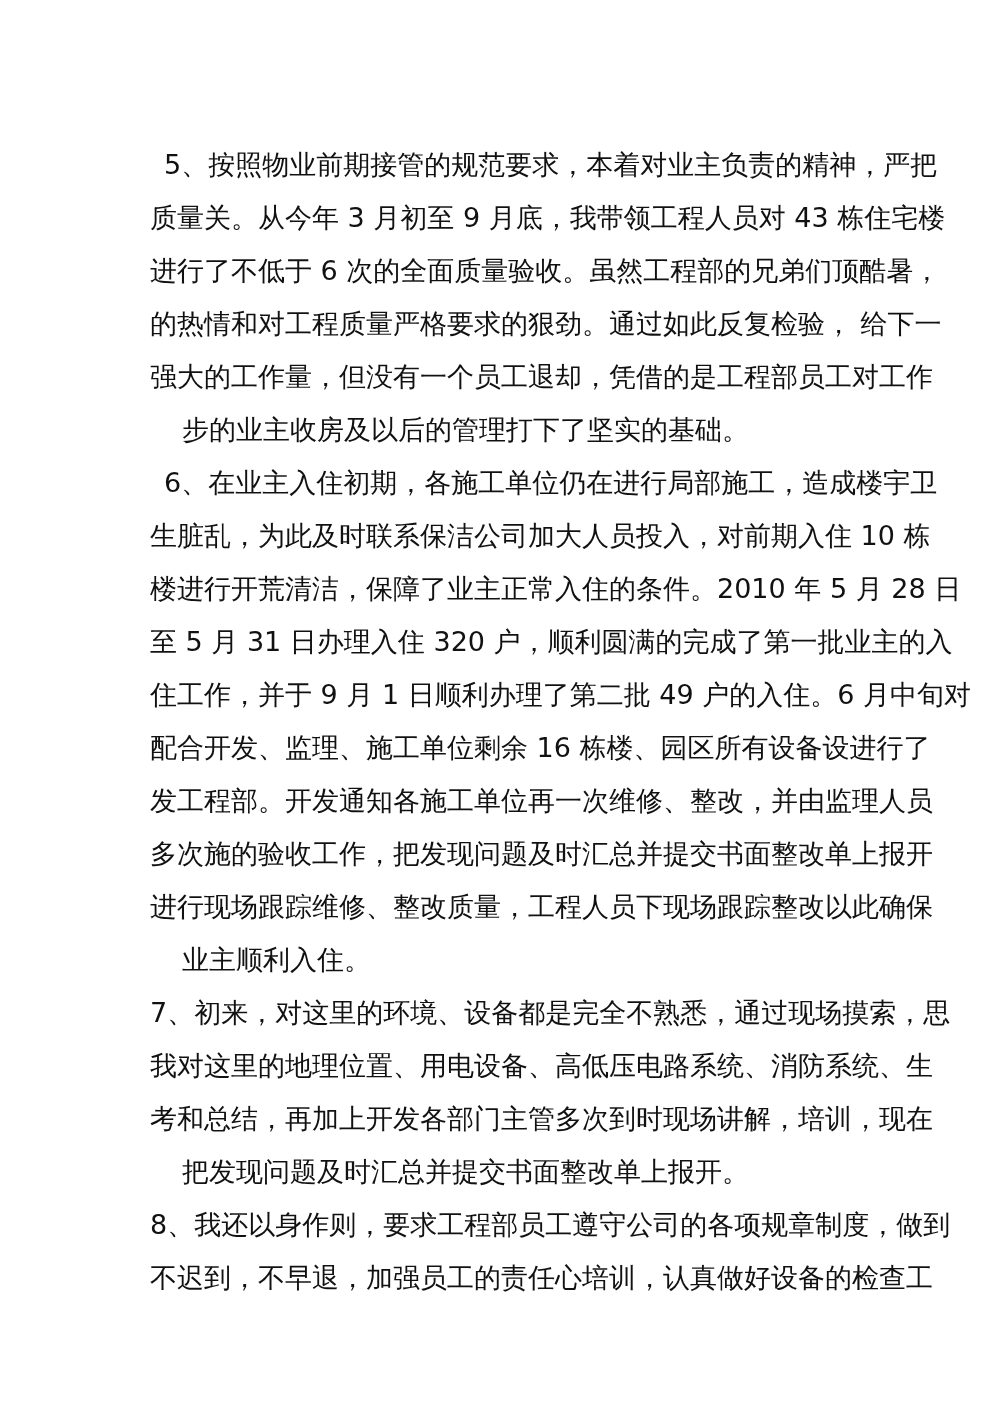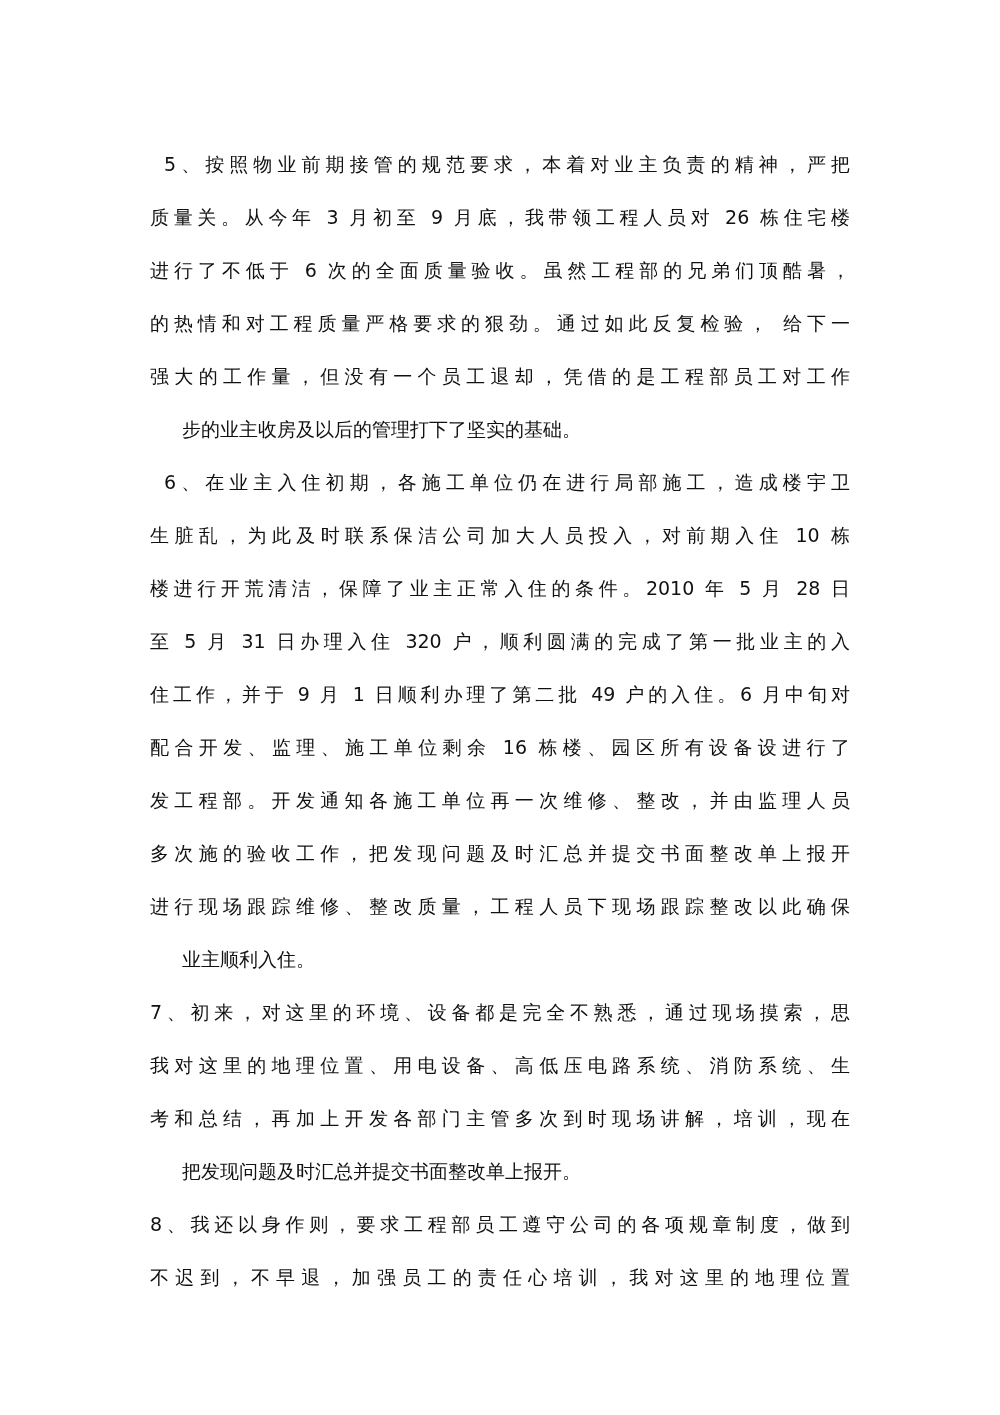--- a/index.html
+++ b/index.html
@@ -21,42 +21,42 @@
       top: 138px;
       width: 700px;
     }
     .paragraph {
       margin: 0;
     }
     .line {
       display: block;
       height: 53px;
       line-height: 53px;
-      font-size: 19px;
+      font-size: 27px;
       white-space: nowrap;
       text-align: justify;
       text-align-last: justify;
       letter-spacing: 0px;
     }
     .line.last {
       text-align-last: left;
       margin-left: 32px;
     }
     .line.indent {
       padding-left: 14px;
     }
   </style>
 </head>
 <body>
 
 <div class="page">
 
   <div class="paragraph">
     <span class="line indent">5、按照物业前期接管的规范要求，本着对业主负责的精神，严把</span>
-    <span class="line">质量关。从今年 3 月初至 9 月底，我带领工程人员对 26 栋住宅楼</span>
+    <span class="line">质量关。从今年 3 月初至 9 月底，我带领工程人员对 43 栋住宅楼</span>
     <span class="line">进行了不低于 6 次的全面质量验收。虽然工程部的兄弟们顶酷暑，</span>
     <span class="line">的热情和对工程质量严格要求的狠劲。通过如此反复检验， 给下一</span>
     <span class="line">强大的工作量，但没有一个员工退却，凭借的是工程部员工对工作</span>
     <span class="line last">步的业主收房及以后的管理打下了坚实的基础。</span>
   </div>
 
   <div class="paragraph">
     <span class="line indent">6、在业主入住初期，各施工单位仍在进行局部施工，造成楼宇卫</span>
     <span class="line">生脏乱，为此及时联系保洁公司加大人员投入，对前期入住 10 栋</span>
     <span class="line">楼进行开荒清洁，保障了业主正常入住的条件。2010 年 5 月 28 日</span>
@@ -71,16 +71,16 @@
 
   <div class="paragraph">
     <span class="line">7、初来，对这里的环境、设备都是完全不熟悉，通过现场摸索，思</span>
     <span class="line">我对这里的地理位置、用电设备、高低压电路系统、消防系统、生</span>
     <span class="line">考和总结，再加上开发各部门主管多次到时现场讲解，培训，现在</span>
     <span class="line last">把发现问题及时汇总并提交书面整改单上报开。</span>
   </div>
 
   <div class="paragraph">
     <span class="line">8、我还以身作则，要求工程部员工遵守公司的各项规章制度，做到</span>
-    <span class="line">不迟到，不早退，加强员工的责任心培训，我对这里的地理位置</span>
+    <span class="line">不迟到，不早退，加强员工的责任心培训，认真做好设备的检查工</span>
   </div>
 
 </div>
 
 </body></html>

